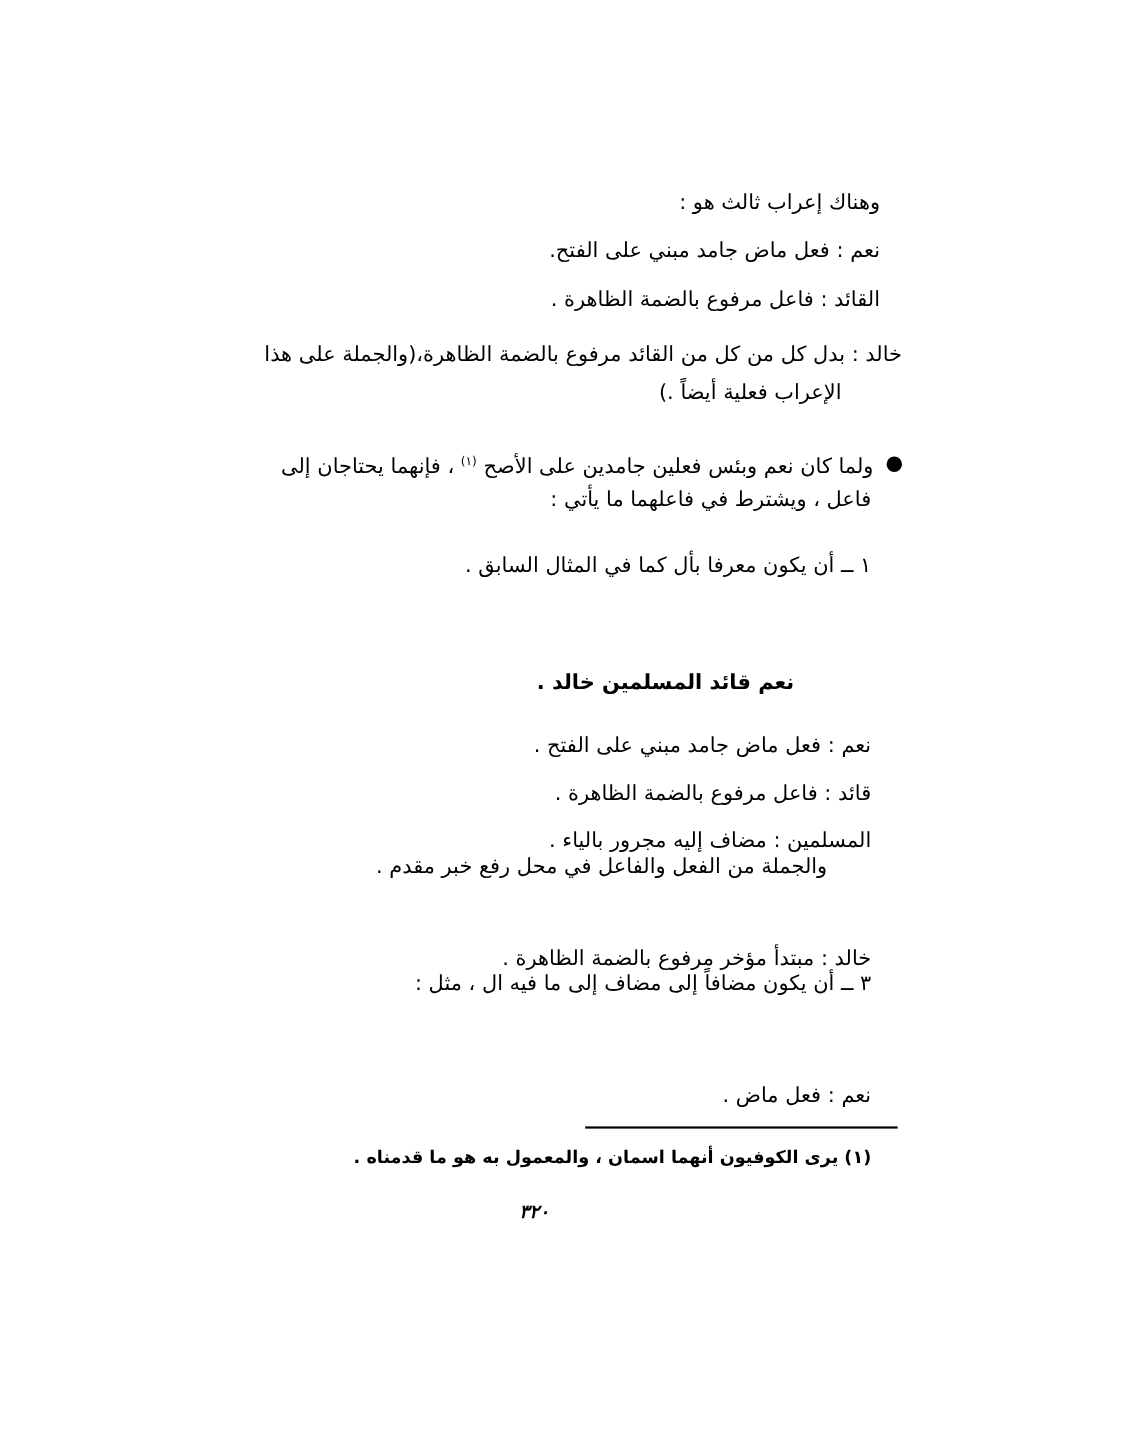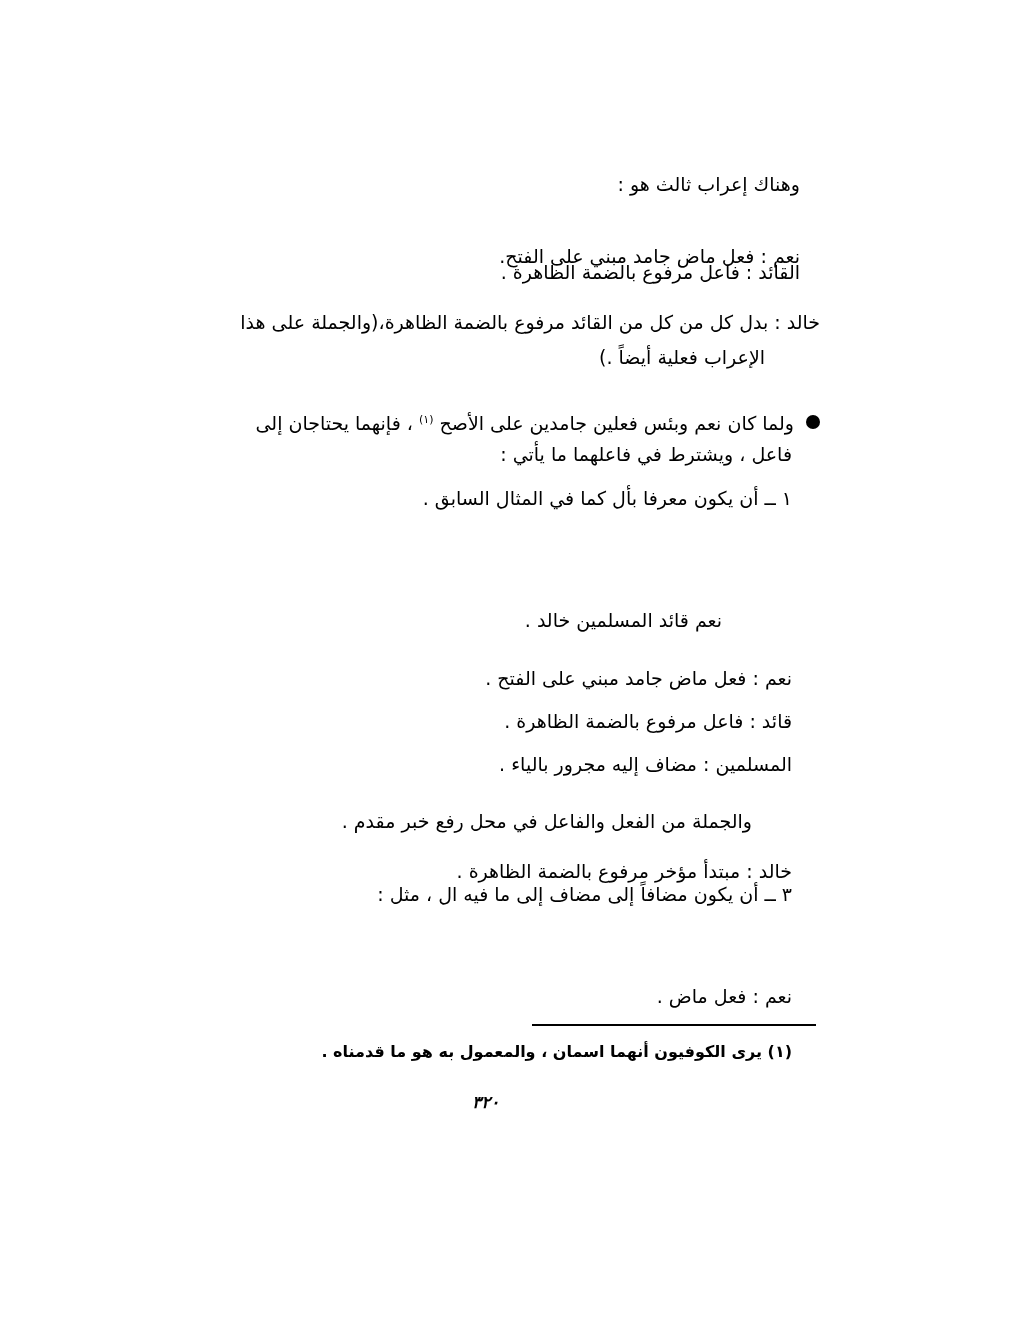--- a/index.html
+++ b/index.html
@@ -1,52 +1,52 @@
 <!DOCTYPE html>
 <html><head>
   <meta charset="utf-8">
   <style>
     html, body { margin: 0; padding: 0; background: #ffffff; }
     body { width: 1020px; height: 1320px; position: relative; overflow: hidden;
            font-family: "DejaVu Sans", sans-serif; color: #000; }
     .page { position: absolute; left: 0; top: 0; width: 1020px; height: 1320px; direction: rtl; }
     .line { position: absolute; white-space: nowrap; font-size: 19px; line-height: 28px; direction: rtl; text-align: right; }
-    .bold { font-weight: normal; text-align: right; }
+    .bold { font-weight: bold; text-align: right; }
     .bullet { position: absolute; width: 14px; height: 14px; border-radius: 50%; background: #000; }
     .rule { position: absolute; height: 2px; background: #000; }
     .footnote { font-size: 16px; font-weight: bold; }
     .pagenum { font-size: 17px; font-weight: bold; }
     sup { font-size: 11px; }
   </style>
 </head>
 <body>
 
 <div class="page">
   <div class="line" style="right:220px; top:170px;">وهناك إعراب ثالث هو :</div>
-  <div class="line" style="right:220px; top:214px;margin-top:28px;">نعم : فعل ماض جامد مبني على الفتح.</div>
+  <div class="line" style="right:220px; top:214px;">نعم : فعل ماض جامد مبني على الفتح.</div>
   <div class="line" style="right:220px; top:258px;">القائد : فاعل مرفوع بالضمة الظاهرة .</div>
   <div class="line" style="right:200px; top:308px; left:175px;">خالد : بدل كل من كل من القائد مرفوع بالضمة الظاهرة،(والجملة على هذا</div>
   <div class="line" style="right:255px; top:343px;">الإعراب فعلية أيضاً .)</div>
 
   <div class="bullet" style="left:806px; top:415px;"></div>
   <div class="line" style="right:226px; top:406px;">
     <span>ولما كان نعم وبئس فعلين جامدين على الأصح</span>
     <sup>(١)</sup>
     <span>، فإنهما يحتاجان إلى</span>
   </div>
   <div class="line" style="right:228px; top:440px;">فاعل ، ويشترط في فاعلهما ما يأتي :</div>
 
-  <div class="line" style="right:228px; top:484px;margin-left:31px;">١ ــ أن يكون معرفا بأل كما في المثال السابق .</div>
+  <div class="line" style="right:228px; top:500px;margin-left:31px;">١ ــ أن يكون معرفا بأل كما في المثال السابق .</div>
 
   <div class="line bold" style="right:298px; top:606px;">نعم قائد المسلمين خالد .</div>
 
   <div class="line" style="right:228px; top:664px;text-align:right;">نعم : فعل ماض جامد مبني على الفتح .</div>
   <div class="line" style="right:228px; top:707px;">قائد : فاعل مرفوع بالضمة الظاهرة .</div>
   <div class="line" style="right:228px; top:750px;">المسلمين : مضاف إليه مجرور بالياء .</div>
-  <div class="line" style="right:268px; top:807px;">والجملة من الفعل والفاعل في محل رفع خبر مقدم .</div>
+  <div class="line" style="right:268px; top:774px;">والجملة من الفعل والفاعل في محل رفع خبر مقدم .</div>
   <div class="line" style="right:228px; top:836px;margin-top:21px;">خالد : مبتدأ مؤخر مرفوع بالضمة الظاهرة .</div>
   <div class="line" style="right:228px; top:880px;">٣ ــ أن يكون مضافاً إلى مضاف إلى ما فيه ال ، مثل :</div>
 
 
   <div class="line" style="right:228px; top:982px;">نعم : فعل ماض .</div>
 
   <div class="rule" style="left:532px; width:284px; top:1024px;"></div>
   <div class="line footnote" style="right:228px; top:1038px;">(١) يرى الكوفيون أنهما اسمان ، والمعمول به هو ما قدمناه .</div>
 
   <div class="line pagenum" style="left:472px; top:1088px;font-style:italic;">٣٢٠</div>

